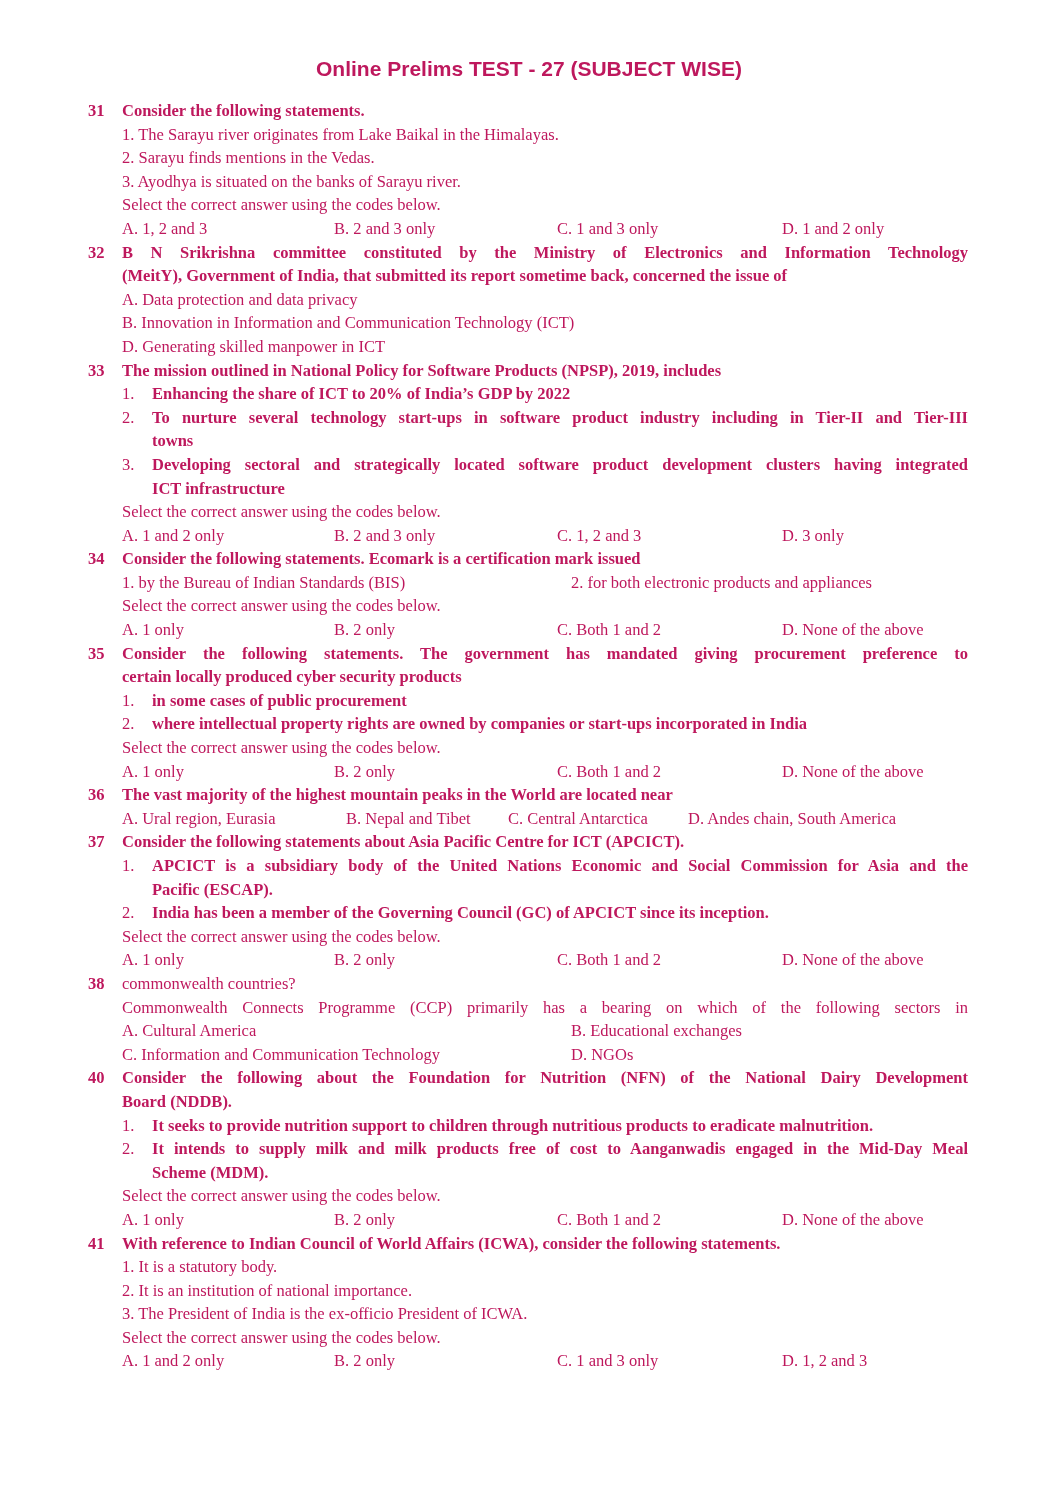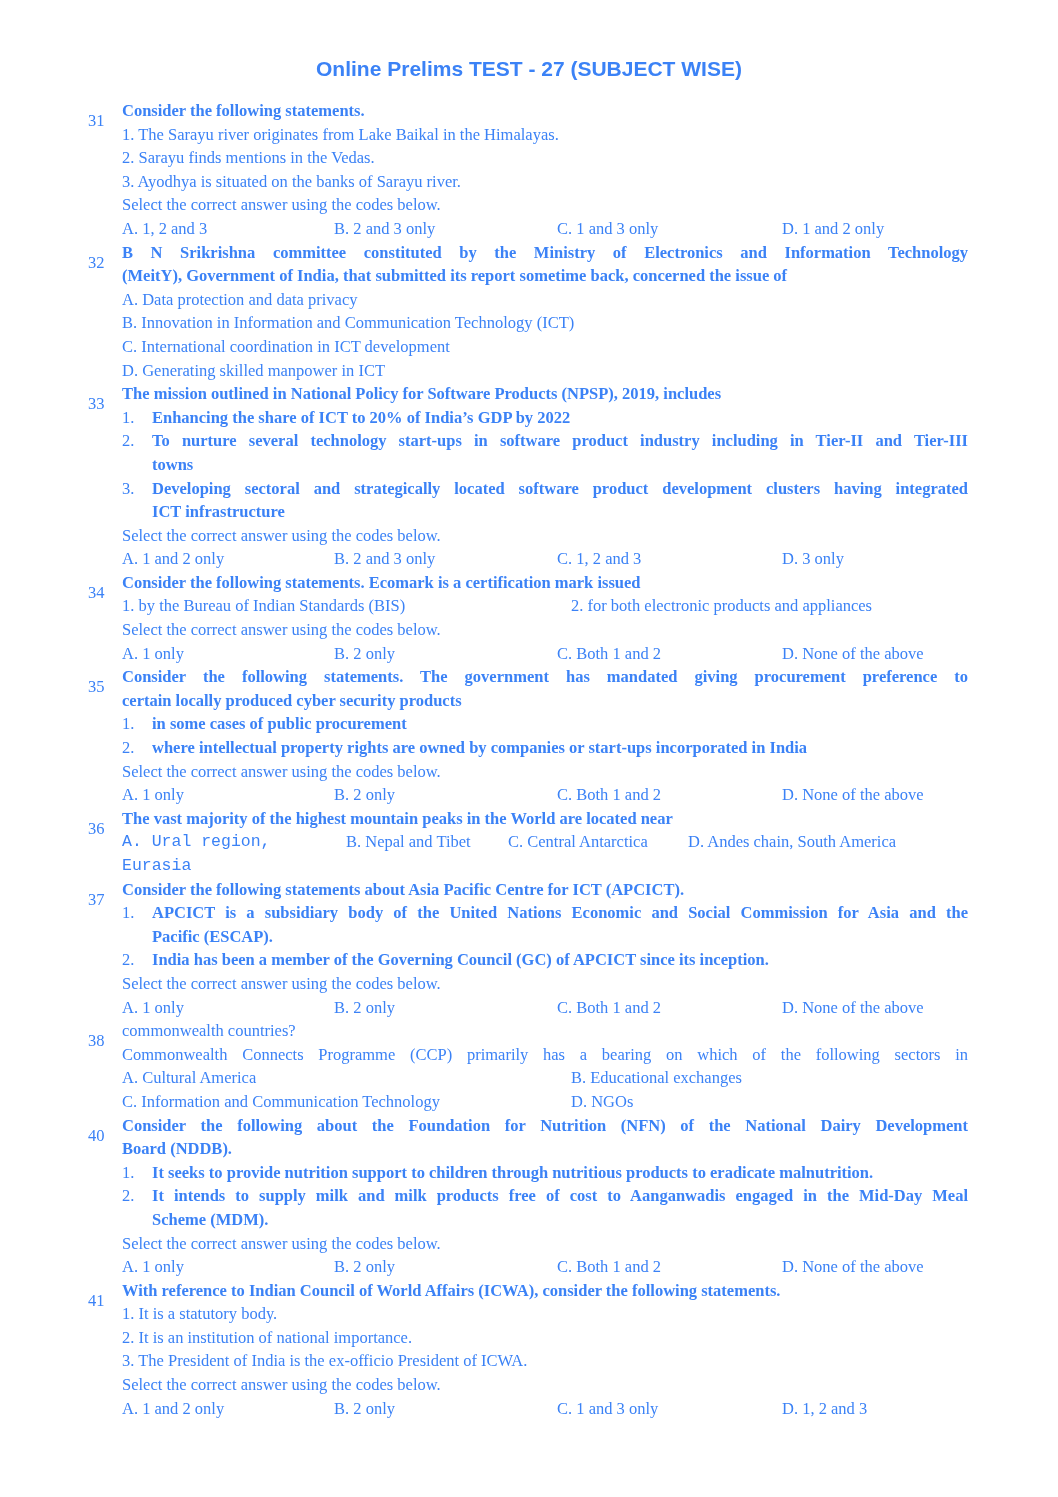--- a/index.html
+++ b/index.html
@@ -1,56 +1,56 @@
 <!DOCTYPE html>
 <html><head>
 <meta charset="utf-8">
 <style>
   html,body { margin:0; padding:0; background:#ffffff; }
   .page {
     position:relative;
     width:1058px; height:1497px;
     background:#ffffff;
-    color:#3b82f6;
+    color:#be185d;
     font-family:"Liberation Serif", serif;
     font-size:16.5px;
     line-height:23.6px;
     overflow:hidden;
     box-sizing:border-box;
   }
   .title {
     padding-top:56px;
     margin-bottom:17px;
     text-align:center;
     font-family:"Liberation Sans", sans-serif;
     font-weight:bold;
     font-size:21px;
     line-height:26px;
     letter-spacing:0px;
   }
   .content { margin-left:88px; margin-right:90px; }
   .q { display:flex; }
-  .qnum { width:34px; flex:none; font-weight:normal;margin-top:10px; }
+  .qnum { width:34px; flex:none; font-weight:bold; }
   .qbody { width:846px; flex:none; }
   .stem { font-weight:bold; }
   .stem.normal { font-weight:normal; }
   
   .jline { text-align:justify; text-align-last:justify; }
   .stmt { text-align:left; }
   
   .nstmt { display:flex; }
   .nstmt .n { width:30px; flex:none; }
   .nstmt .t { flex:1; min-width:0;font-weight:bold; }
   
   .opts4 { display:grid; grid-template-columns:212px 223px 225px auto; }
   
   .cols2 { display:grid; grid-template-columns:433px auto;gap:16px; }
   
   .optsrow { display:flex; }
-  .optsrow .c1 { width:224px; flex:none;font-family:Liberation Mono, monospace; }
+  .optsrow .c1 { width:224px; flex:none; }
   .optsrow .c2 { width:162px; flex:none; }
   .optsrow .c3 { width:180px; flex:none; }
 </style>
 </head>
 <body>
 
 <div class="page">
   <div class="title">Online Prelims TEST - 27 (SUBJECT WISE)</div>
   <div class="content">
 
@@ -71,21 +71,20 @@
       </div>
     </div>
 
     <div class="q">
       <div class="qnum">32</div>
       <div class="qbody">
         <div class="stem jline">B N Srikrishna committee constituted by the Ministry of Electronics and Information Technology</div>
         <div class="stem">(MeitY), Government of India, that submitted its report sometime back, concerned the issue of</div>
         <div class="stmt">A. Data protection and data privacy</div>
         <div class="stmt">B. Innovation in Information and Communication Technology (ICT)</div>
-        <div class="stmt">C. International coordination in ICT development</div>
         <div class="stmt">D. Generating skilled manpower in ICT</div>
       </div>
     </div>
 
     <div class="q">
       <div class="qnum">33</div>
       <div class="qbody">
         <div class="stem">The mission outlined in National Policy for Software Products (NPSP), 2019, includes</div>
         <div class="nstmt">
           <span class="n">1.</span>

